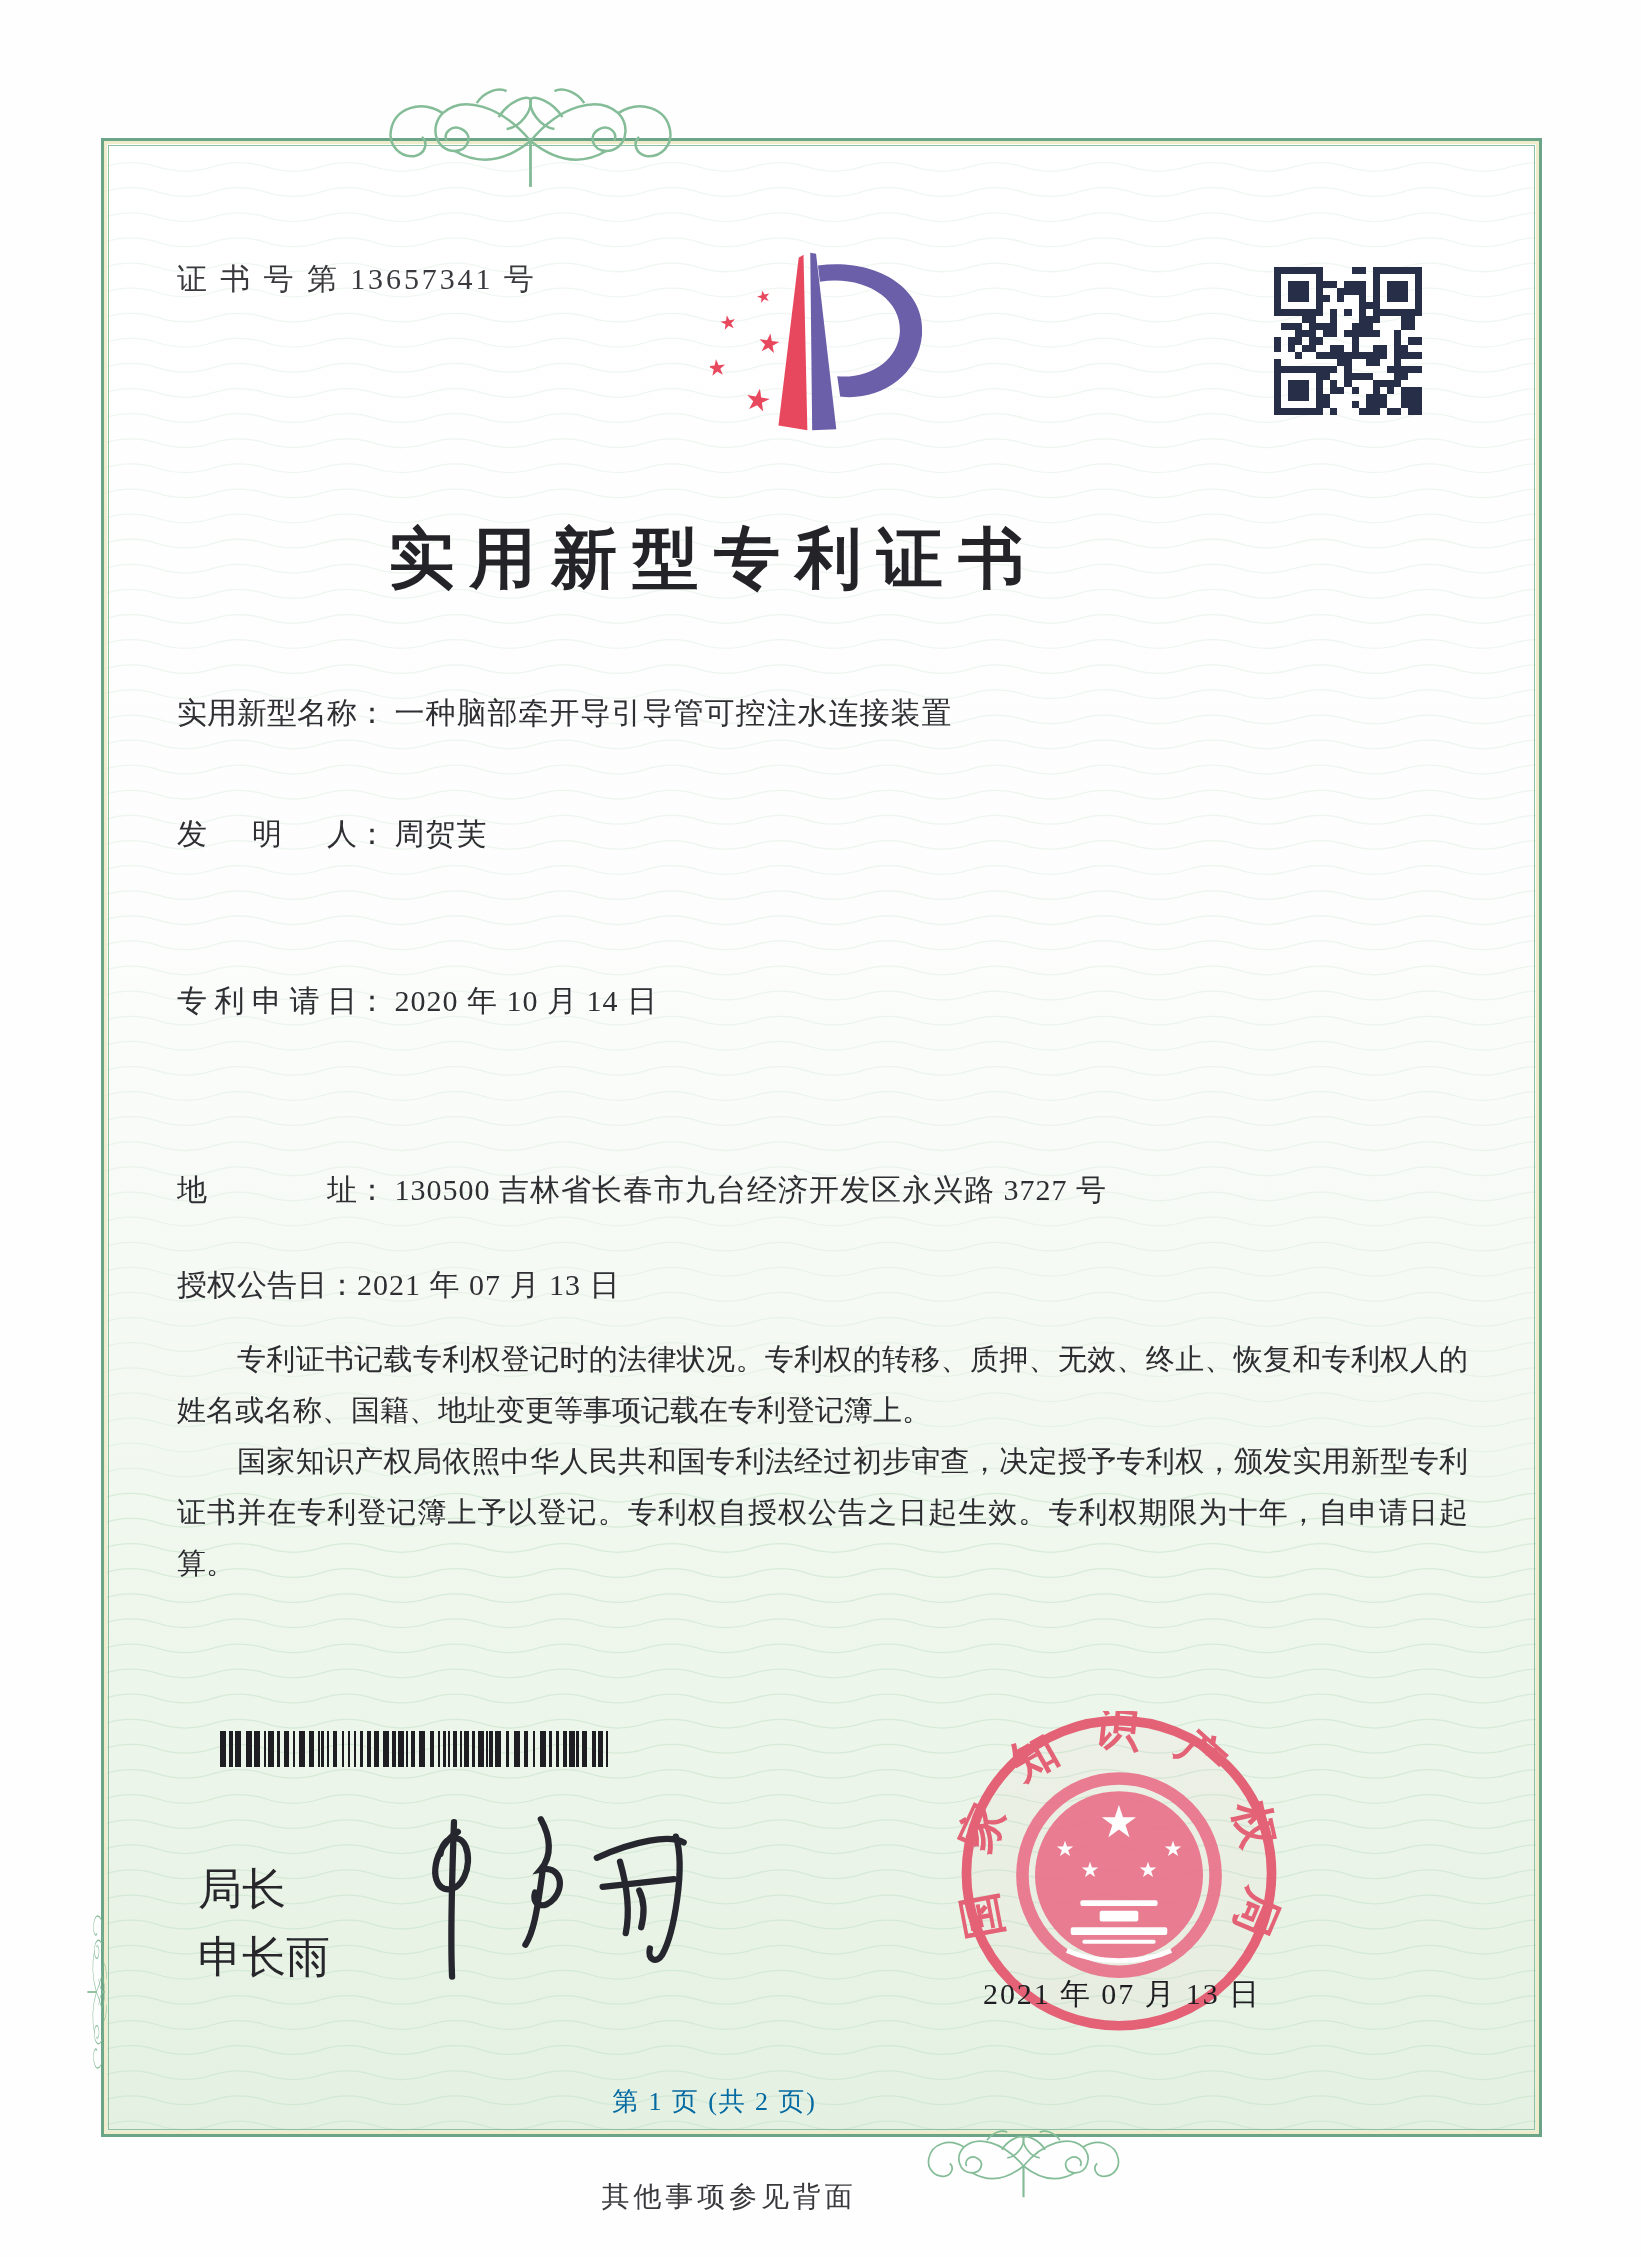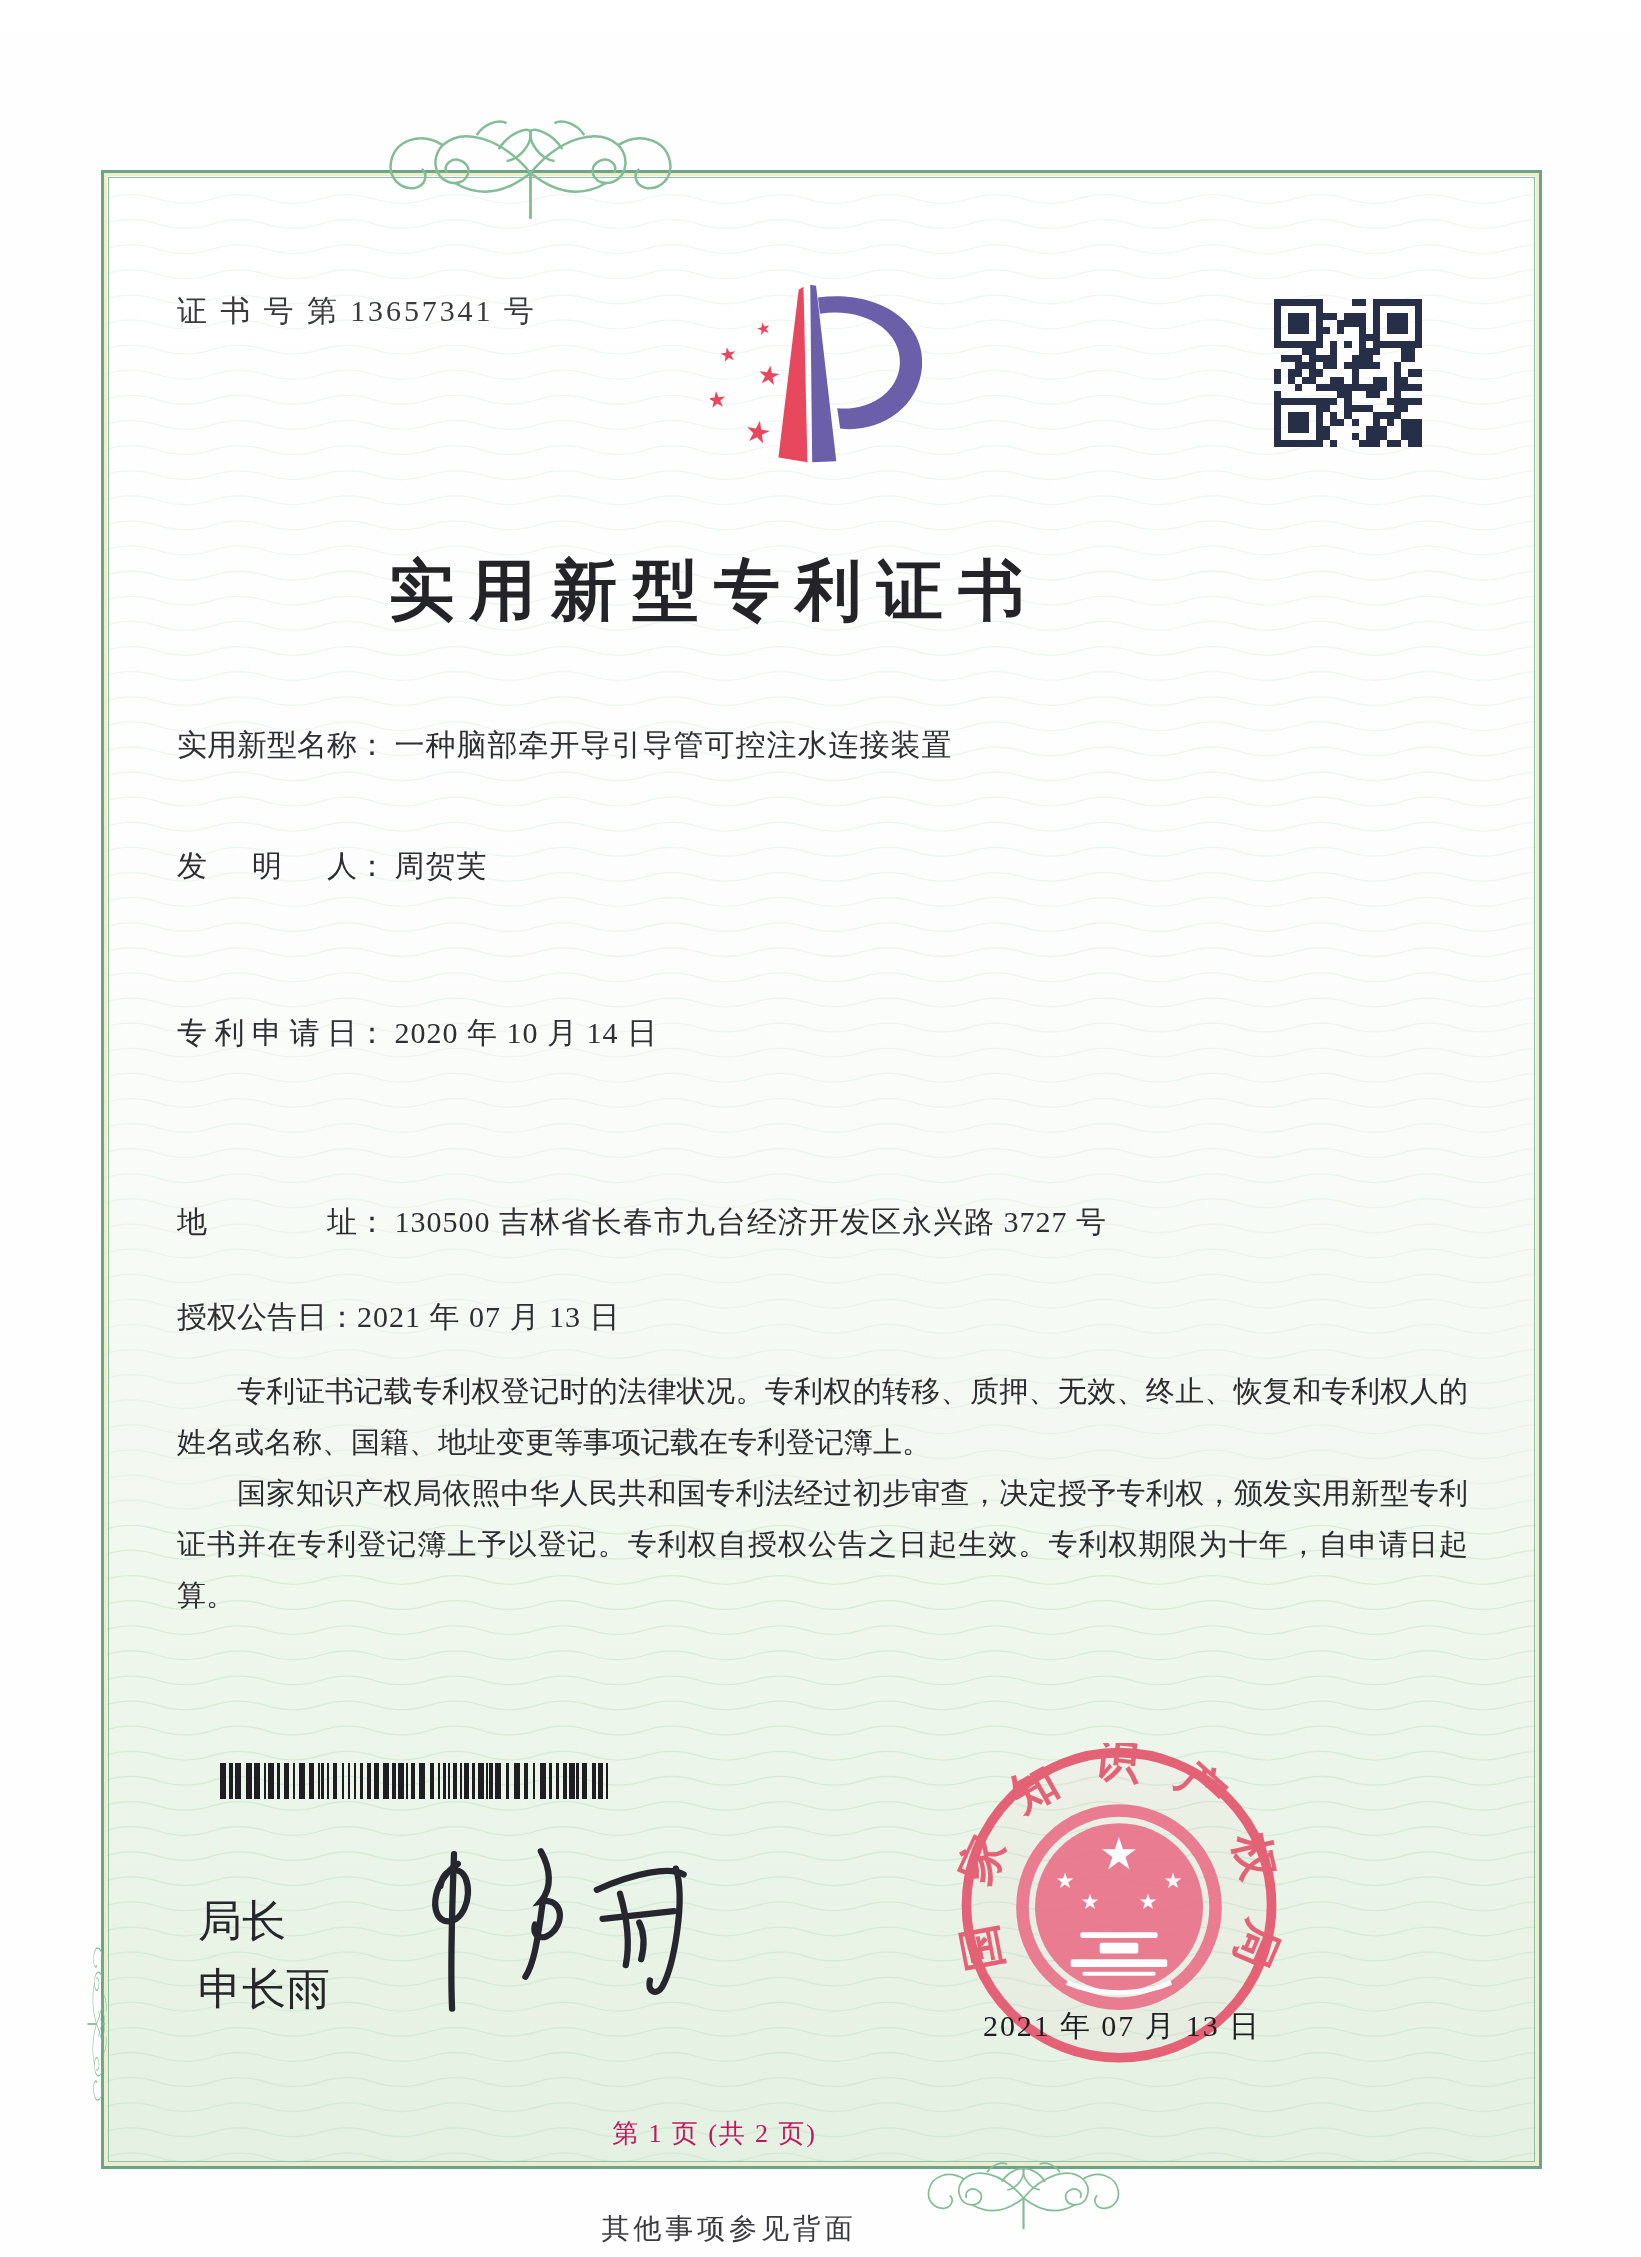--- a/index.html
+++ b/index.html
@@ -1,18 +1,18 @@
 <!DOCTYPE html>
 <html style="--frame-green: #6ba487; --text-dark: #2e2e33;"><head>
 <meta charset="utf-8">
 <style>
   html,body{margin:0;padding:0;background:#ffffff;}
   body{width:1641px;height:2257px;position:relative;overflow:hidden;
        font-family:"Liberation Serif","DejaVu Serif",serif;color:var(--text-dark,#2e2e33);}
-  .page{position:absolute;inset:0;background:#fdfefd;margin-top:32px;}
+  .page{position:absolute;inset:0;background:#fdfefd;}
   .bg-tint{position:absolute;left:101px;top:138px;width:1441px;height:1999px;
            background:linear-gradient(180deg,#ffffff 0%,#fcfdfc 40%,#f1f8ef 68%,#e4f1e2 100%);}
   .waves{position:absolute;left:101px;top:138px;width:1441px;height:1999px;pointer-events:none;}
   .frame-outer{position:absolute;left:101px;top:138px;width:1441px;height:1999px;
                border:3.9px solid var(--frame-green,#6ba487);box-sizing:border-box;
                box-shadow:inset 0 0 0 2.9px #efeccb;}
   .frame-inner{position:absolute;inset:3.9px;border:1px solid #8fbf9f;}
   .ornament{position:absolute;pointer-events:none;}
   .cert-no{position:absolute;left:177px;top:259px;font-size:30px;letter-spacing:2.9px;color:#3a3a3e;}
   .logo{position:absolute;left:710px;top:244px;width:241px;height:198px;}
@@ -26,21 +26,21 @@
   .grant-row{position:absolute;left:177px;top:1265px;width:1313px;height:39px;line-height:39px;font-size:30px;white-space:nowrap;}
   .grant-no{position:absolute;left:639px;top:0;}
   .paras{position:absolute;left:177px;top:1334px;width:1291px;font-size:29px;line-height:51px;
          text-align:justify;color:#2b2b30;}
   .paras p{margin:0;text-indent:60px;}
   .barcode{position:absolute;left:220px;top:1731px;width:398px;height:36px;}
   .director{position:absolute;left:198px;top:1856px;font-size:44px;line-height:68px;color:#26262b;}
   .signature{position:absolute;left:396px;top:1798px;width:309px;height:193px;}
   .seal{position:absolute;left:951px;top:1711px;width:336px;height:336px;opacity:.93;}
   .seal-date{position:absolute;left:983px;top:1974px;font-size:30px;letter-spacing:1.9px;color:#1e1e22;z-index:5;}
-  .page-indicator{position:absolute;left:0;top:2084px;width:1429px;text-align:center;font-size:26px;letter-spacing:1.9px;color:#be185d;}
+  .page-indicator{position:absolute;left:0;top:2084px;width:1429px;text-align:center;font-size:26px;letter-spacing:1.9px;color:#0369a1;}
   .back-note{position:absolute;left:0;top:2178px;width:1458px;text-align:center;font-size:28px;letter-spacing:3.9px;color:#3a3a3e;}
 </style>
 </head>
 <body>
 
 <div class="page">
 
   <div class="bg-tint"></div>
   <svg class="waves" id="waves" viewBox="0 0 1492 2070">
       <path d="M3 30 q28 -9 56 0 t56 0 t56 0 t56 0 t56 0 t56 0 t56 0 t56 0 t56 0 t56 0 t56 0 t56 0 t56 0 t56 0 t56 0 t56 0 t56 0 t56 0 t56 0 t56 0 t56 0 t56 0 t56 0 t56 0 t56 0 t56 0 t56 0" fill="none" stroke="#c3e1c8" stroke-width="1.3" opacity="0.25"></path>

